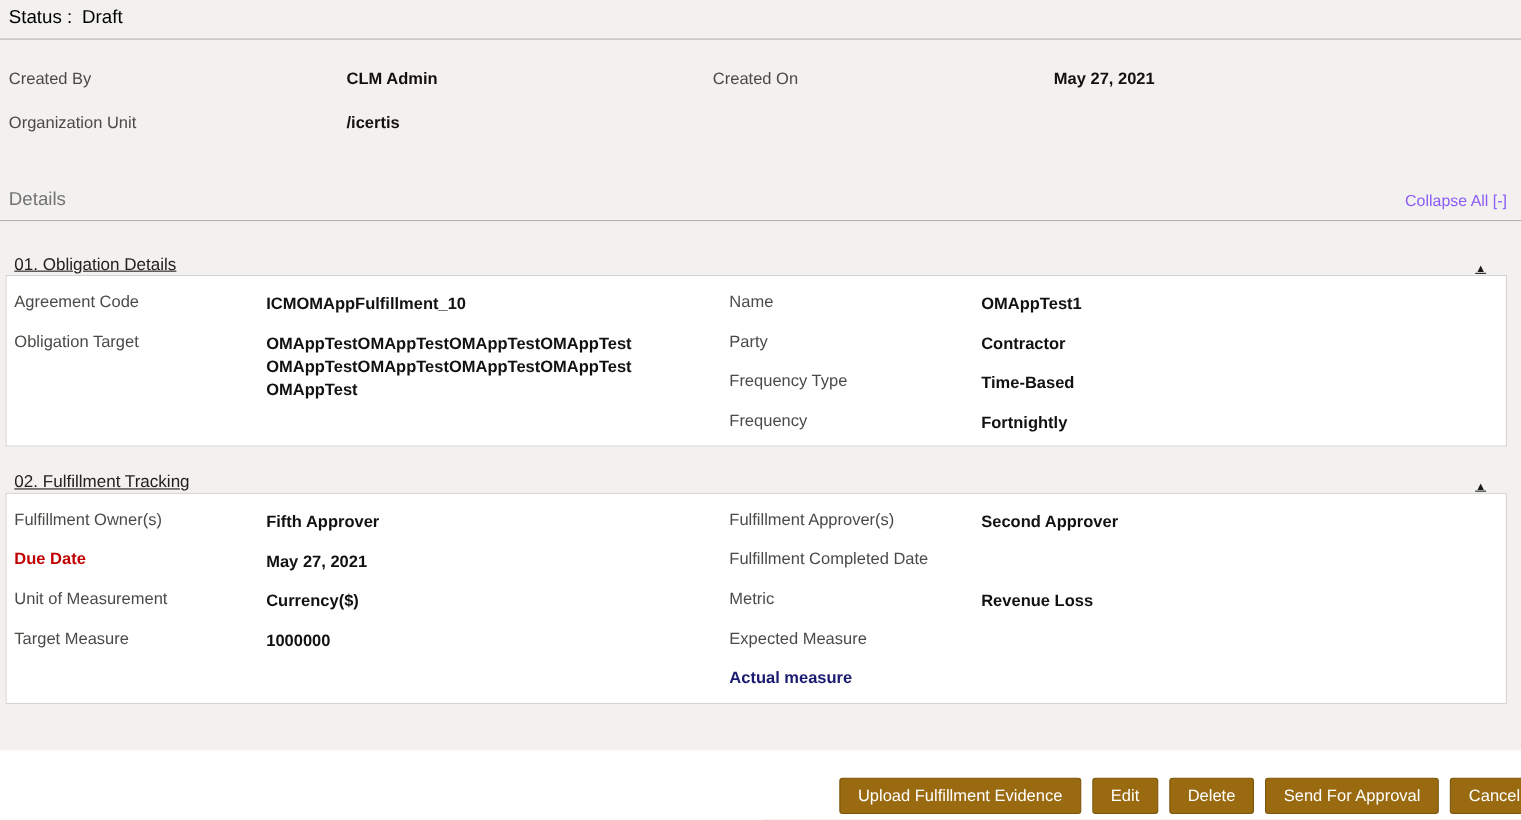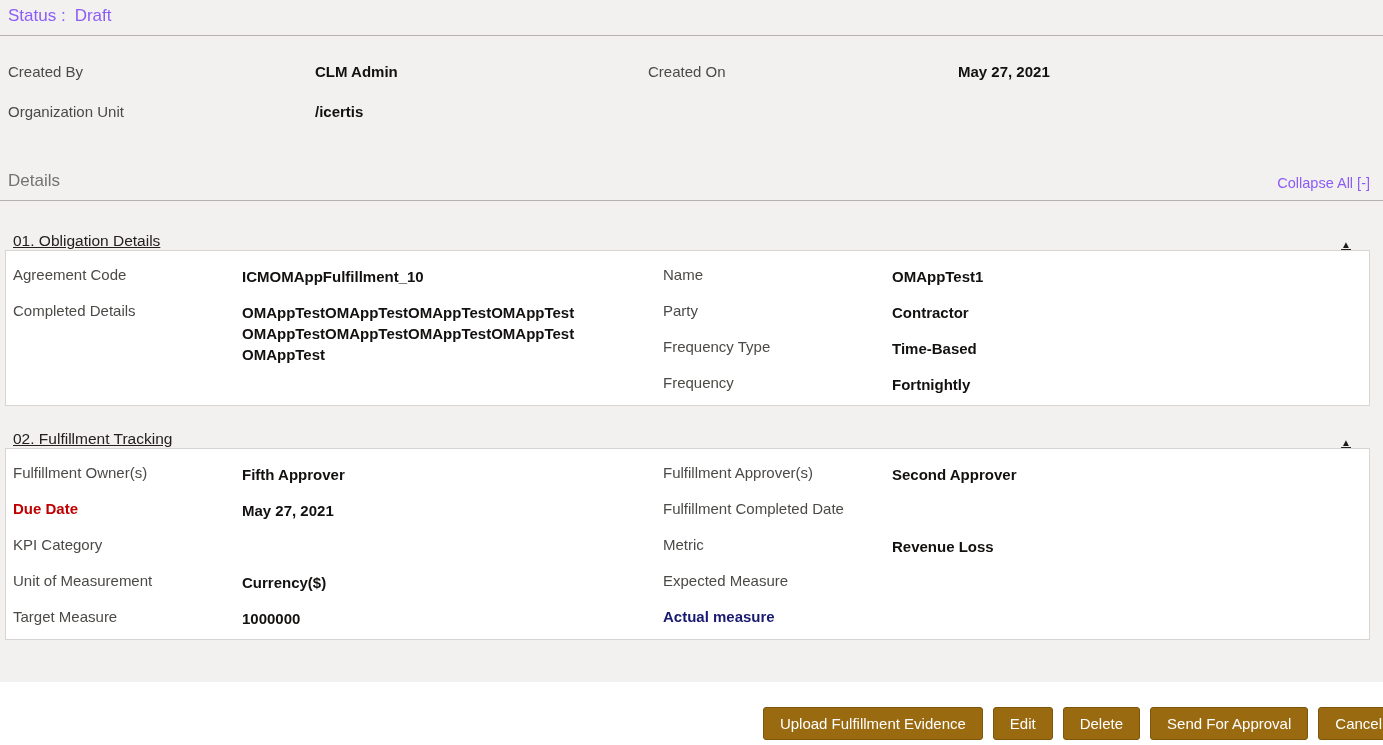--- a/index.html
+++ b/index.html
@@ -9,21 +9,21 @@
     background: #f2f1ef;
     color: #23201d;
     position: relative;
   }
   .page { width: 1383px; height: 745px; position: relative; }
 
   
   .status-bar {
     padding: 6px 8px 9px 8px;
     font-size: 17px;
-    color: #8b5cf6;
+    color: #000000;
     border-bottom: 1px solid #b5b2af;
   }
   .status-bar .status-value { margin-left: 9px; }
 
   
   .meta { padding: 27px 13px 0 8px; }
   .meta-row { display: flex; height: 40px; align-items: flex-start; }
   .m-label { width: 307px; font-size: 15px; color: #4c4a47; }
   .m-value { width: 333px; font-size: 15px; font-weight: bold; color: #131110; }
   .m-label2 { width: 310px; font-size: 15px; color: #4c4a47; }
@@ -124,21 +124,21 @@
       <span>01. Obligation Details</span>
       <span class="tri">▲</span>
     </div>
     <div class="panel-body">
       <div class="col">
         <div class="f-row">
           <div class="f-label">Agreement Code</div>
           <div class="f-value">ICMOMAppFulfillment_10</div>
         </div>
         <div class="f-row">
-          <div class="f-label">Completed Details</div>
+          <div class="f-label">Obligation Target</div>
           <div class="f-value">OMAppTestOMAppTestOMAppTestOMAppTestOMAppTestOMAppTestOMAppTestOMAppTestOMAppTest</div>
         </div>
       </div>
       <div class="col right">
         <div class="f-row">
           <div class="f-label">Name</div>
           <div class="f-value">OMAppTest1</div>
         </div>
         <div class="f-row">
           <div class="f-label">Party</div>
@@ -163,24 +163,20 @@
     </div>
     <div class="panel-body">
       <div class="col">
         <div class="f-row">
           <div class="f-label">Fulfillment Owner(s)</div>
           <div class="f-value">Fifth Approver</div>
         </div>
         <div class="f-row">
           <div class="f-label alert">Due Date</div>
           <div class="f-value">May 27, 2021</div>
-        </div>
-        <div class="f-row">
-          <div class="f-label">KPI Category</div>
-          <div class="f-value"></div>
         </div>
         <div class="f-row">
           <div class="f-label">Unit of Measurement</div>
           <div class="f-value">Currency($)</div>
         </div>
         <div class="f-row">
           <div class="f-label">Target Measure</div>
           <div class="f-value">1000000</div>
         </div>
       </div>

